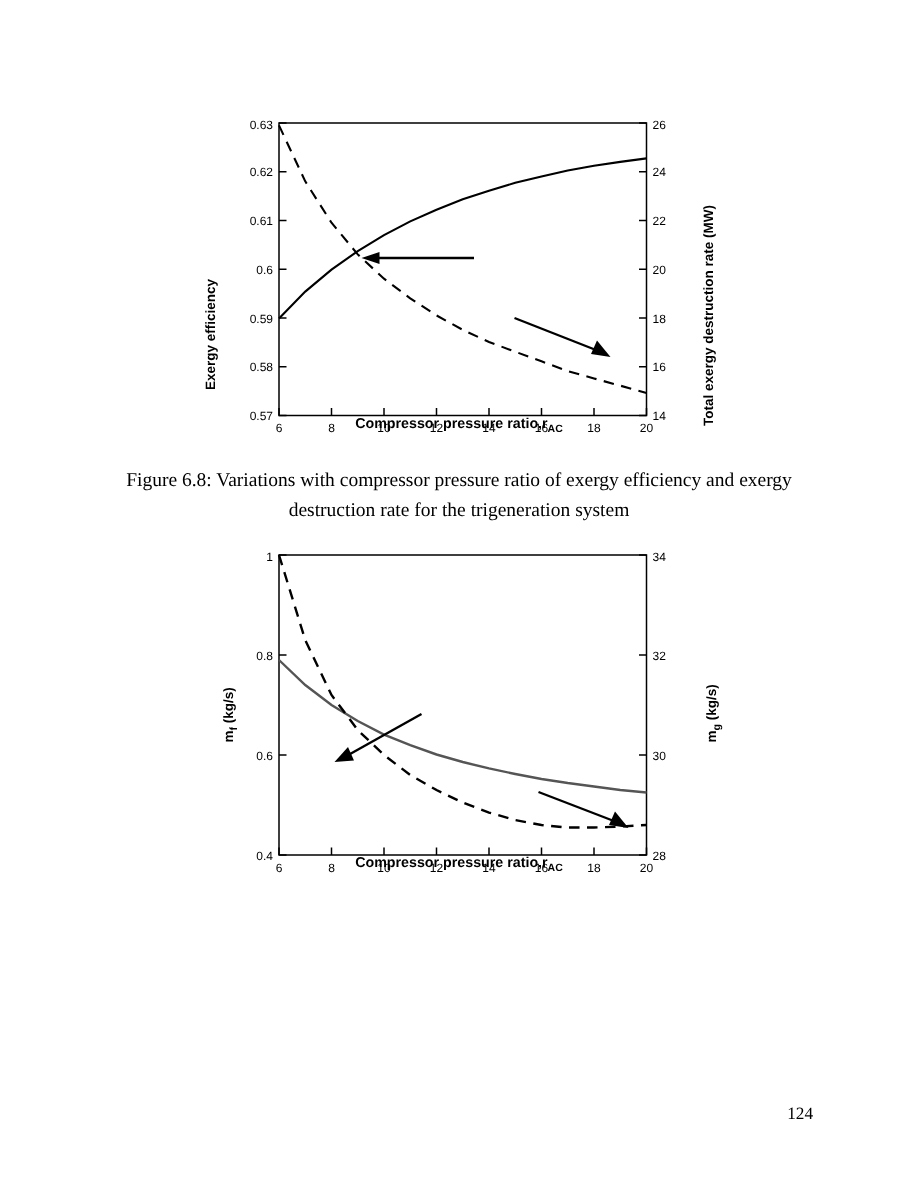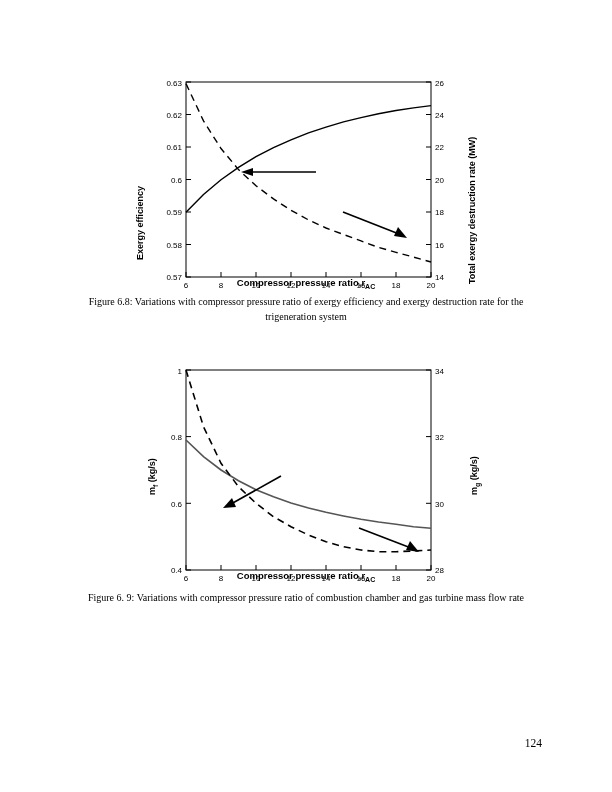--- a/index.html
+++ b/index.html
@@ -42,23 +42,23 @@
     position: absolute;
     left: 0;
     top: 0;
     width: 100%;
     height: 100%;
   }
   .axes svg { display: block; }
 
   .caption {
     width: 470px;
-    margin: 0 auto 0 auto;
+    margin: 16px auto 0 auto;
     text-align: center;
-    font-size: 10px;
+    font-size: 13px;
     line-height: 1.5;
     font-family: "Liberation Serif", serif;
   }
   #fig2 .caption { width: 500px; }
 
   
   .axis-label {
     position: absolute;
     font-family: "Liberation Sans", sans-serif;
     font-size: 9px;
@@ -271,17 +271,16 @@
             <polygon points="288,192 275,190 279,181" fill="#000"></polygon>
           </g>
         </svg>
       </div>
 
       <div class="axis-label xlabel" style="left:0; top:210px;">
         <span>Compressor pressure ratio,r</span><span class="sub">AC</span>
       </div>
     </div>
 
-    <div class="caption">Figure 6. 9: Variations with compressor pressure ratio of combustion chamber and gas turbine mass flow rate</div>
   </div>
 
   <div class="page-number">124</div>
 </div>
 
 </body></html>

